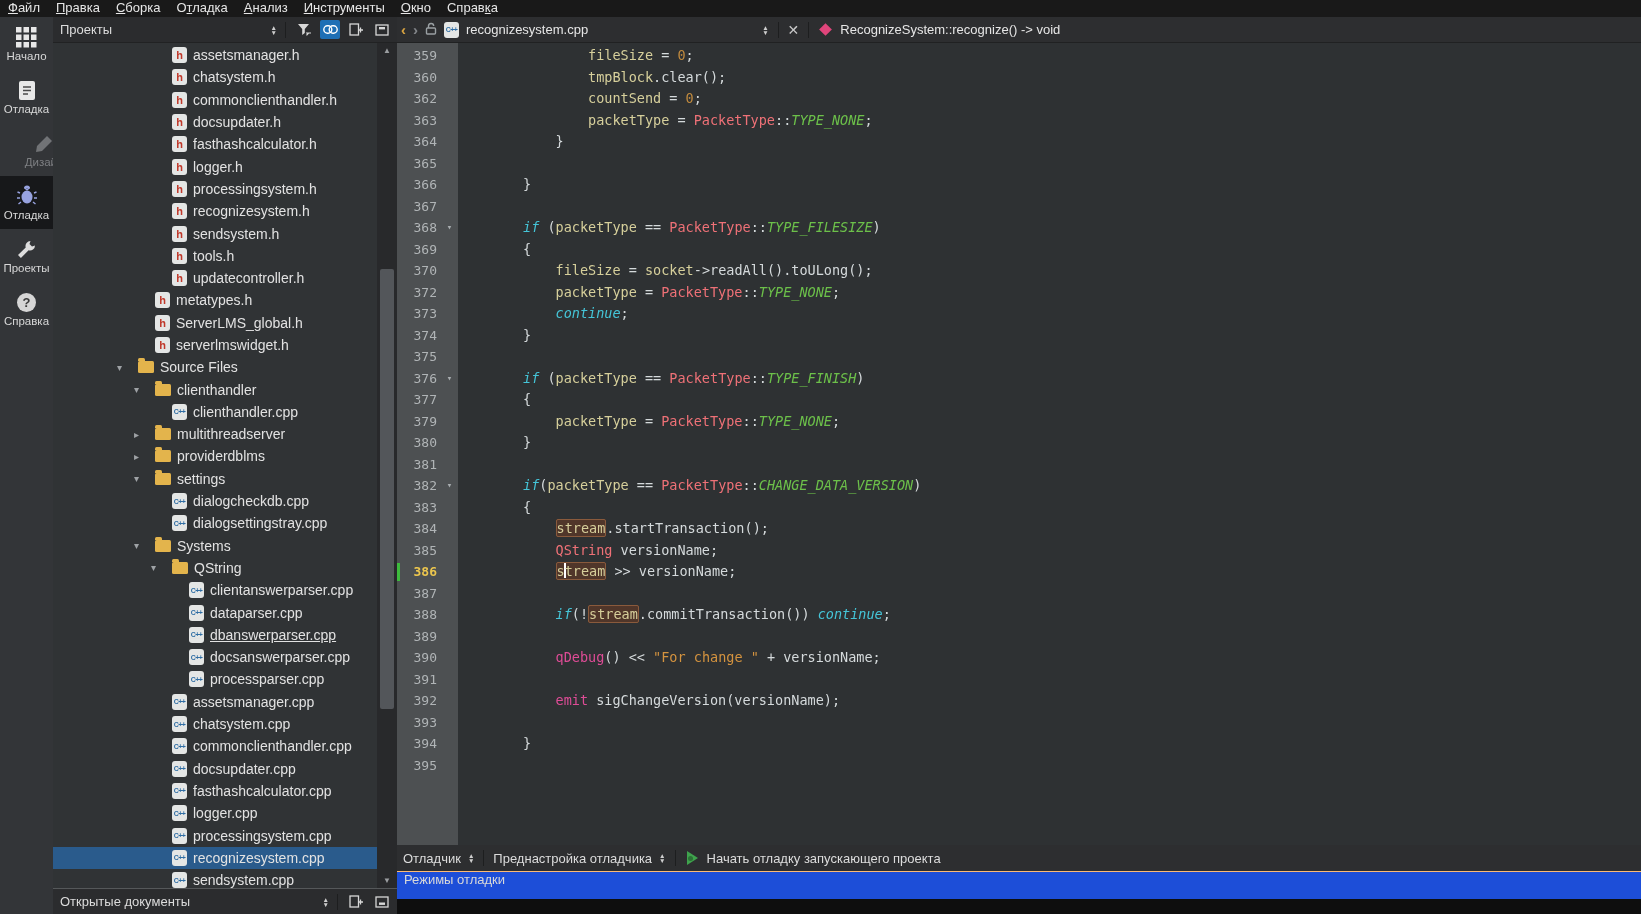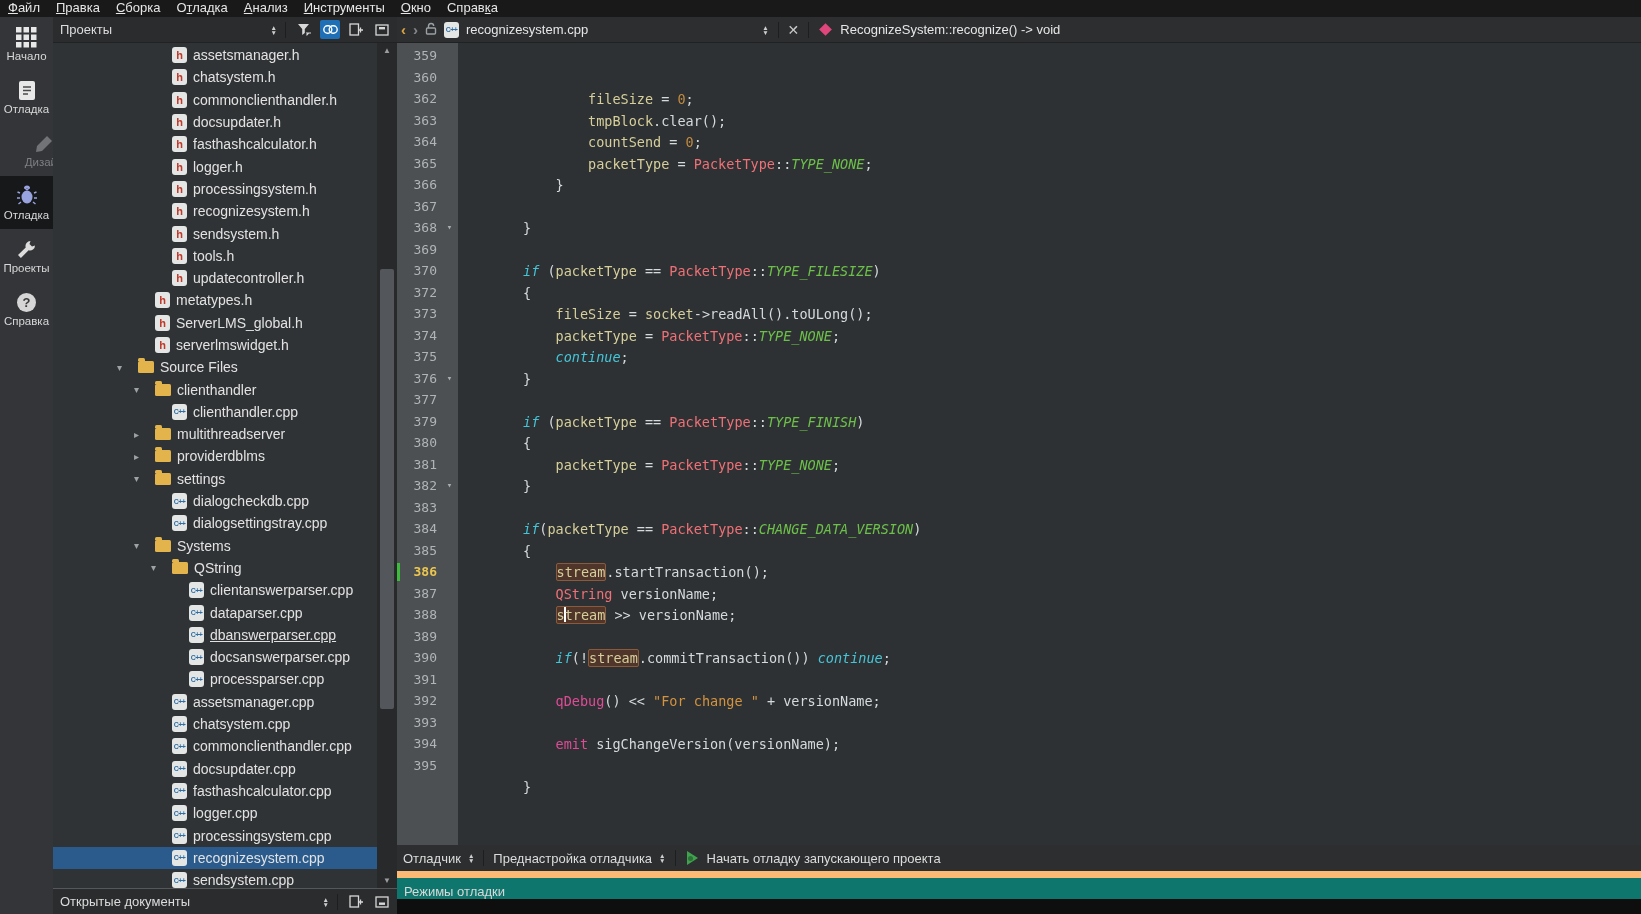--- a/index.html
+++ b/index.html
@@ -75,40 +75,40 @@
   .editor { flex:1; position:relative; background:#2e3133; overflow:hidden;
             font-family:"DejaVu Sans Mono", monospace; font-size:13.5px; padding-top:2px; }
   .editor::before { content:""; position:absolute; top:0; left:0; width:61px; height:100%;
                     background:#4d5052; }
   .ln { height:21.5px; line-height:21.5px; display:flex; white-space:pre; position:relative; }
   .gut { width:44px; flex:0 0 auto; text-align:right; padding-right:4px; color:#b0b4b6;
          font-size:13px; position:relative; z-index:1; }
   .gut.cur { color:#ecc64e; font-weight:bold; }
   .foldcol { width:17px; flex:0 0 auto; color:#a9adb0; font-size:9px; line-height:21.5px;
              text-align:center; position:relative; z-index:1; }
-  .codeln { padding-left:0;margin-top:44px; }
+  .codeln { padding-left:0; }
   .mark { position:absolute; left:0; top:2px; bottom:2px; width:3px; background:#3dbb3d; z-index:2; }
 
   .t-pl  { color:#d5dadc; }
   .t-mem { color:#d6cf9b; }
   .t-kw  { color:#45c5d8; font-style:italic; }
   .t-mac { color:#de4c96; }
   .t-typ { color:#ef7177; }
   .t-enu { color:#6cc04a; font-style:italic; }
   .t-num { color:#c08a3e; }
   .t-str { color:#d4933f; }
   .t-com { color:#8a8d8f; font-style:italic; }
   .t-hl  { color:#d6cf9b; background:#50362a; border:1px solid #8a5a3c; border-radius:2px; }
   .caret { display:inline-block; width:2px; height:15px; background:#ffffff;
            vertical-align:-2px; margin:0 -1px; }
 
   .debug-toolbar { height:26px; background:#2d2e30; display:flex; align-items:center;
                    color:#dcdcdc; font-size:13px; gap:7px; padding-left:6px; flex:0 0 auto; }
-  .modes-bar { height:28px; background:#0f766e; border-top:7px solid #fdba74;
-               display:flex; align-items:flex-end; color:#d8d8d8; font-size:13px;
+  .modes-bar { height:28px; background:#1d4ed8; border-top:1px solid #fdba74;
+               display:flex; align-items:flex-start; color:#d8d8d8; font-size:13px;
                padding-left:7px; flex:0 0 auto; }
   .black-strip { height:15px; background:#0e0e0e; flex:0 0 auto; }
 
   .play-bug { width:0; height:0; border-left:11px solid #3fa34d; border-top:7px solid transparent;
               border-bottom:7px solid transparent; position:relative; margin:0 2px; }
   .play-bug::after { content:""; position:absolute; left:-10px; top:-2px; width:5px; height:5px;
                      border-radius:50%; background:#2c7236; }
 </style>
 </head>
 <body>

